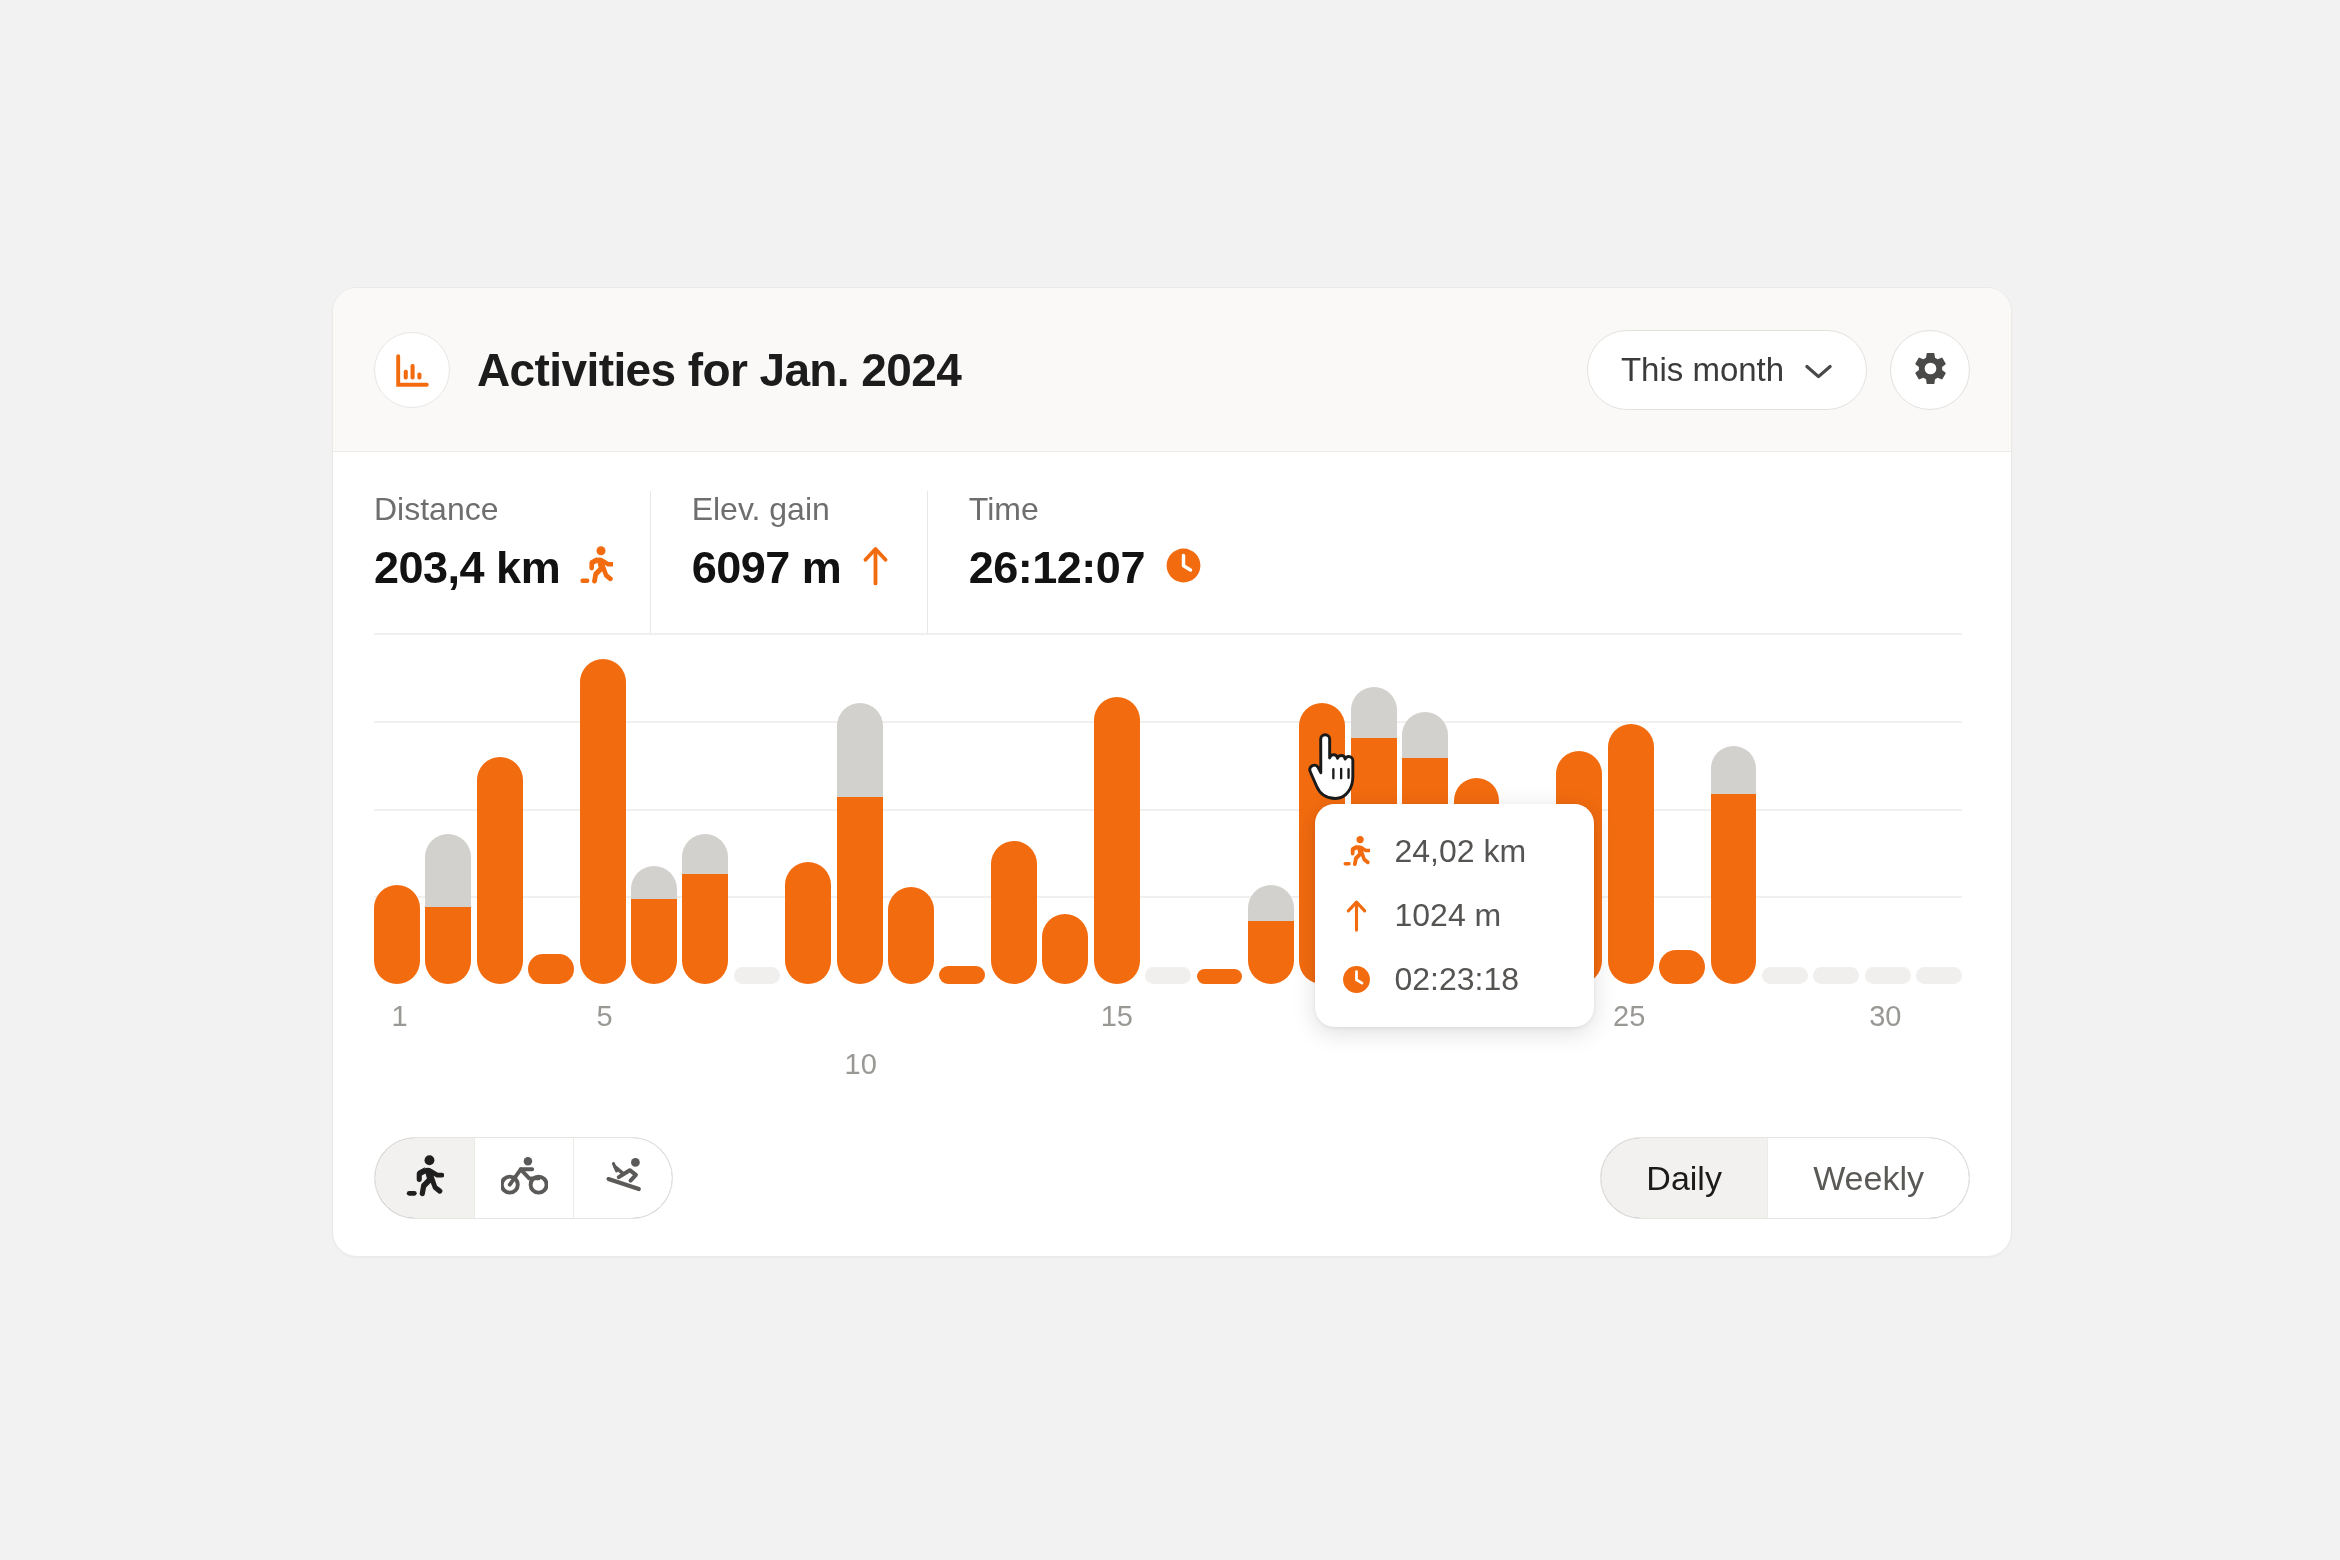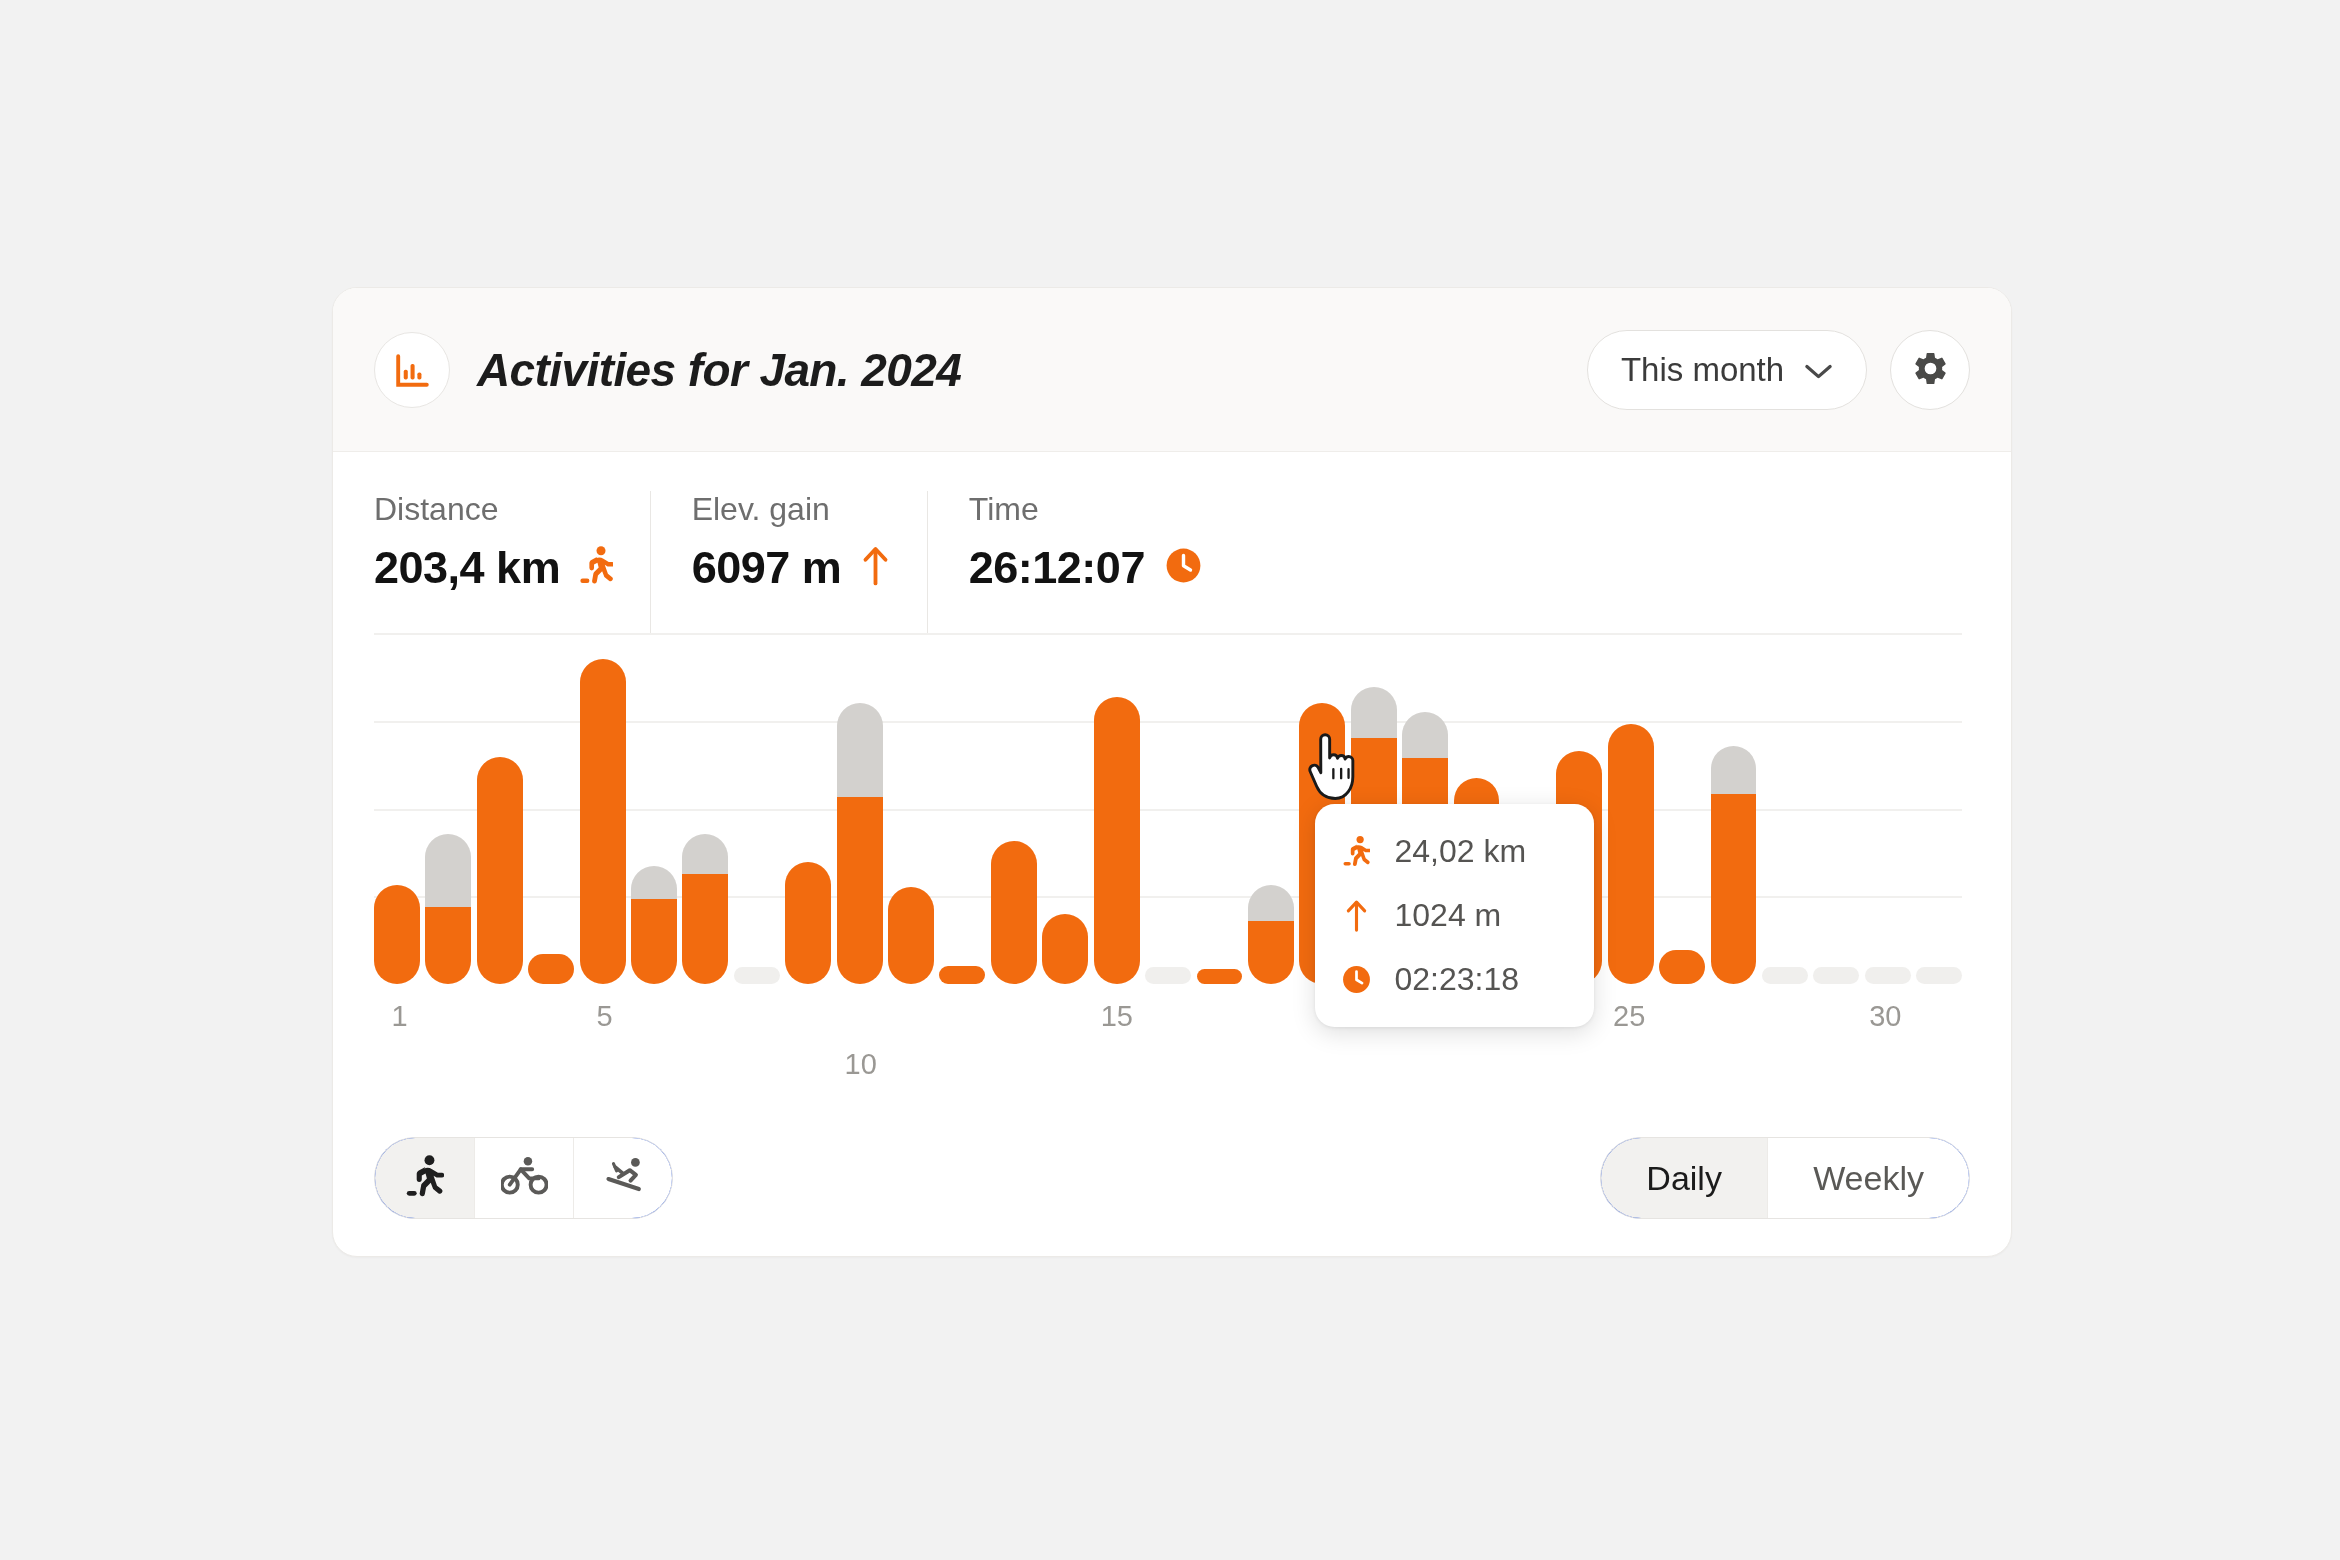--- a/index.html
+++ b/index.html
@@ -25,21 +25,21 @@
 
   
   .card-header {
     position: relative;
     height: 164px;
     background: #faf9f8;
     border-bottom: 1px solid #efedea;
   }
   .header-left {
     position: absolute; left: 41px; top: 0; height: 164px;
-    display: flex; align-items: center; gap: 27px; font-style: italic;
+    display: flex; align-items: center; gap: 27px;
   }
   .logo-badge {
     width: 76px; height: 76px; border-radius: 50%;
     background: #ffffff; border: 1px solid #e8e6e3;
     display: flex; align-items: center; justify-content: center;
   }
   .logo-badge svg { display:block; }
   .card-title {
     font-size: 46px; font-weight: 700; color: #1c1c1c;
     letter-spacing: -0.6px; white-space: nowrap;
@@ -139,21 +139,21 @@
 
   
   .footer {
     position: absolute; left: 41px; right: 41px; bottom: 37px;
     height: 82px; display: flex; align-items: center;
     justify-content: space-between;
   }
   .seg-group {
     display: flex; height: 82px;
     border: 1px solid #e6e4e1; border-radius: 41px; overflow: hidden;
-    background: #1d4ed8;
+    background: #a3a3a3;
   }
   .seg-btn {
     display: flex; align-items: center; justify-content: center;
     cursor: pointer; background: #ffffff;
     border-left: 1px solid #edebe8;
   }
   .seg-btn:first-child { border-left: none; }
   .seg-btn.active { background: #f2f1ef; }
   .sport-btn { width: 99px; }
   .range-btn {

